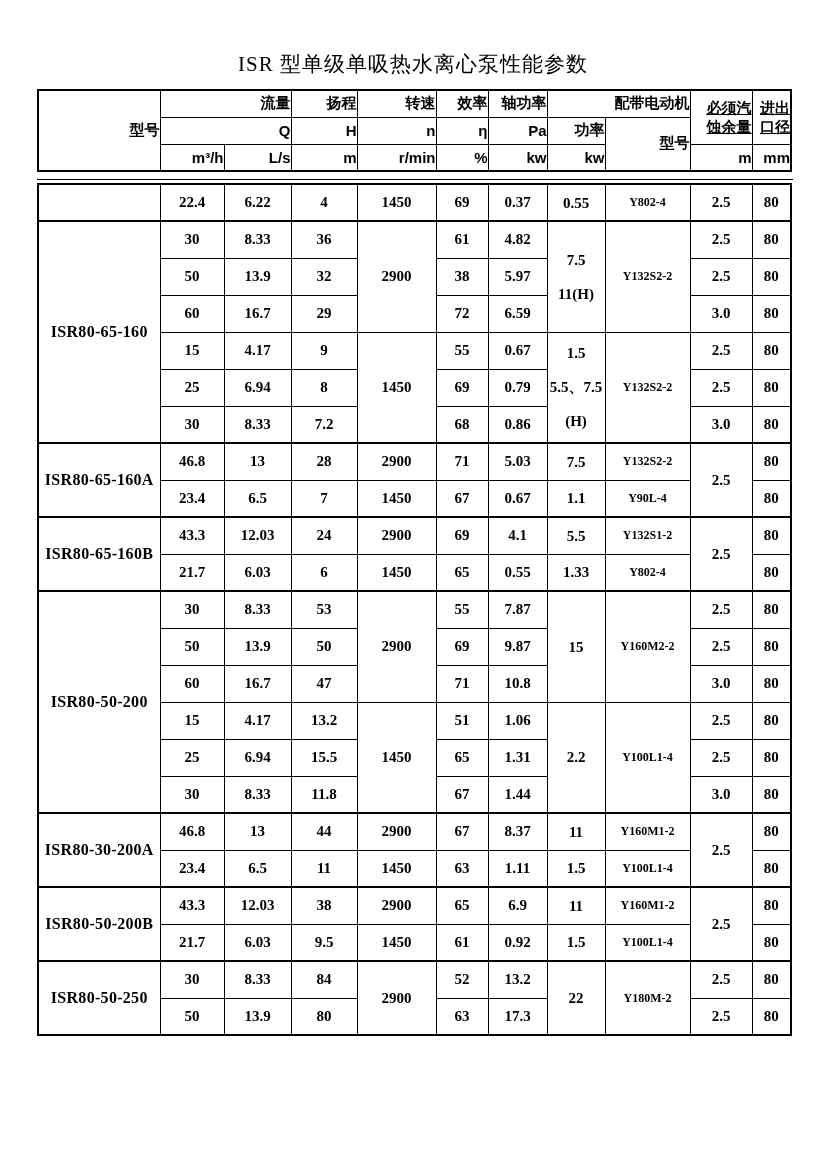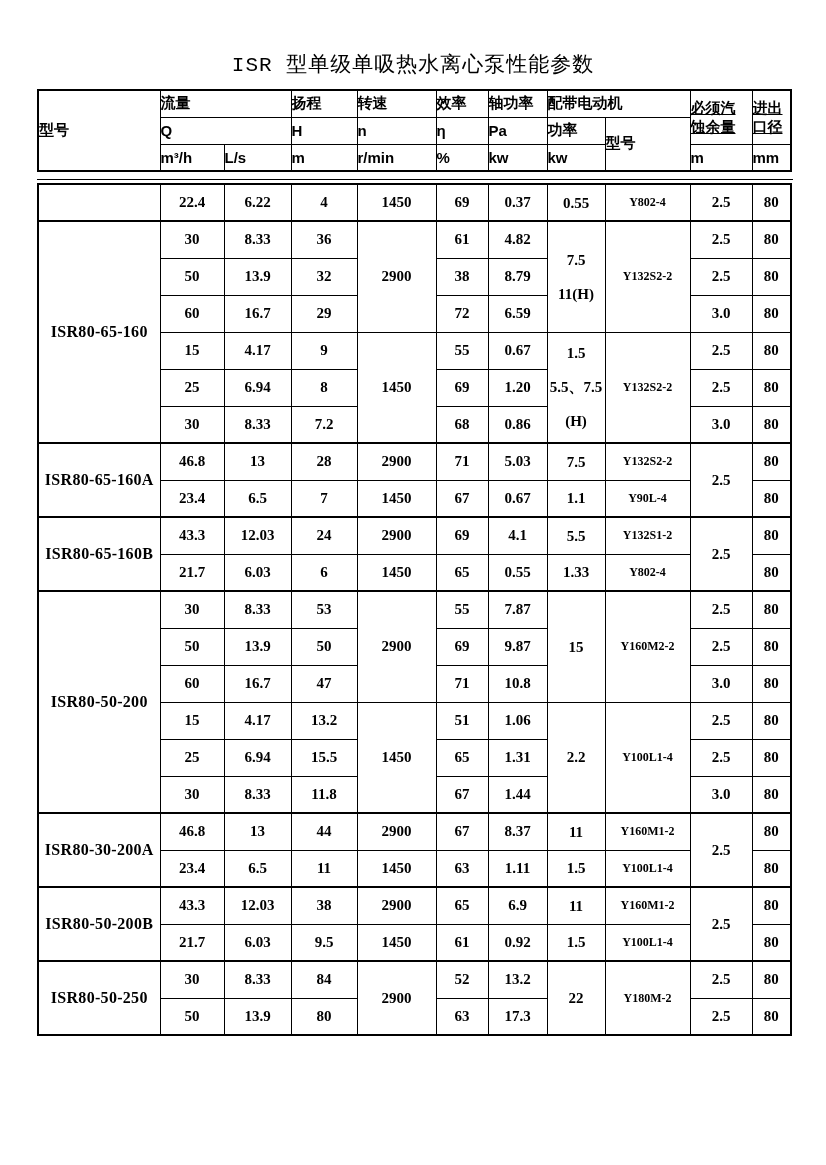--- a/index.html
+++ b/index.html
@@ -3,28 +3,28 @@
 <meta charset="utf-8">
 <style>
   html,body { margin:0; padding:0; background:#888; }
   .page {
     position:relative; width:826px; height:1165px; margin:0 auto;
     background:#ffffff; color:#000; overflow:hidden;
     font-family:"Liberation Sans","DejaVu Sans",sans-serif;
   }
   .title {
     position:absolute; top:50px; left:0; width:826px;
-    text-align:center; font-family:Liberation Mono, monospace;
+    text-align:center; font-family:Liberation Serif, serif;
     font-size:21px; font-weight:500; letter-spacing:1px; white-space:nowrap;
   }
   table { border-collapse:collapse; table-layout:fixed; }
   .hdr, .data { position:absolute; left:37px; width:755px; border:2px solid #000; }
   .hdr { top:89px; }
   .hdr td {
-    border:1px solid #000; text-align:left; vertical-align:middle;
+    border:1px solid #000; text-align:right; vertical-align:middle;
     padding:0; font-weight:bold; font-size:15px; overflow:hidden;
   }
   .hdr tr { height:27px; }
   .pre { white-space:pre-line; line-height:1.3;text-decoration:underline; }
   .rule { position:absolute; top:179px; left:37px; width:756px; height:1px; background:#000; }
   .data { top:183px;padding-left:20px; }
   .data td {
     border:1px solid #000; text-align:center; vertical-align:middle; padding:0;
     font-family:"Liberation Serif","DejaVu Serif",serif;
     font-weight:bold; font-size:15px; overflow:hidden;
@@ -135,21 +135,21 @@
 11(H)</td>
           <td rowspan="3" class="motor">Y132S2-2</td>
           <td>2.5</td>
           <td>80</td>
         </tr>
         <tr>
           <td>50</td>
           <td>13.9</td>
           <td>32</td>
           <td>38</td>
-          <td>8.79</td>
+          <td>5.97</td>
           <td>2.5</td>
           <td>80</td>
         </tr>
         <tr>
           <td>60</td>
           <td>16.7</td>
           <td>29</td>
           <td>72</td>
           <td>6.59</td>
           <td>3.0</td>
@@ -167,21 +167,21 @@
 (H)</td>
           <td rowspan="3" class="motor">Y132S2-2</td>
           <td>2.5</td>
           <td>80</td>
         </tr>
         <tr>
           <td>25</td>
           <td>6.94</td>
           <td>8</td>
           <td>69</td>
-          <td>1.20</td>
+          <td>0.79</td>
           <td>2.5</td>
           <td>80</td>
         </tr>
         <tr class="sec-end">
           <td>30</td>
           <td>8.33</td>
           <td>7.2</td>
           <td>68</td>
           <td>0.86</td>
           <td>3.0</td>

